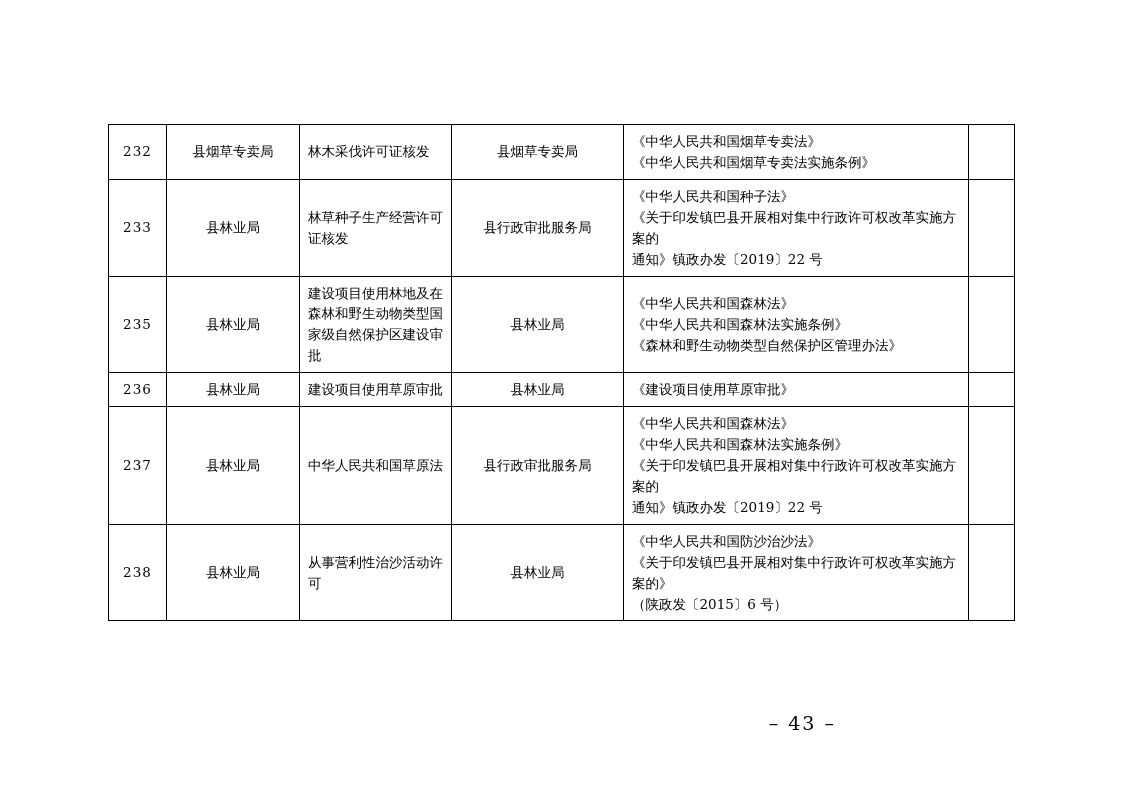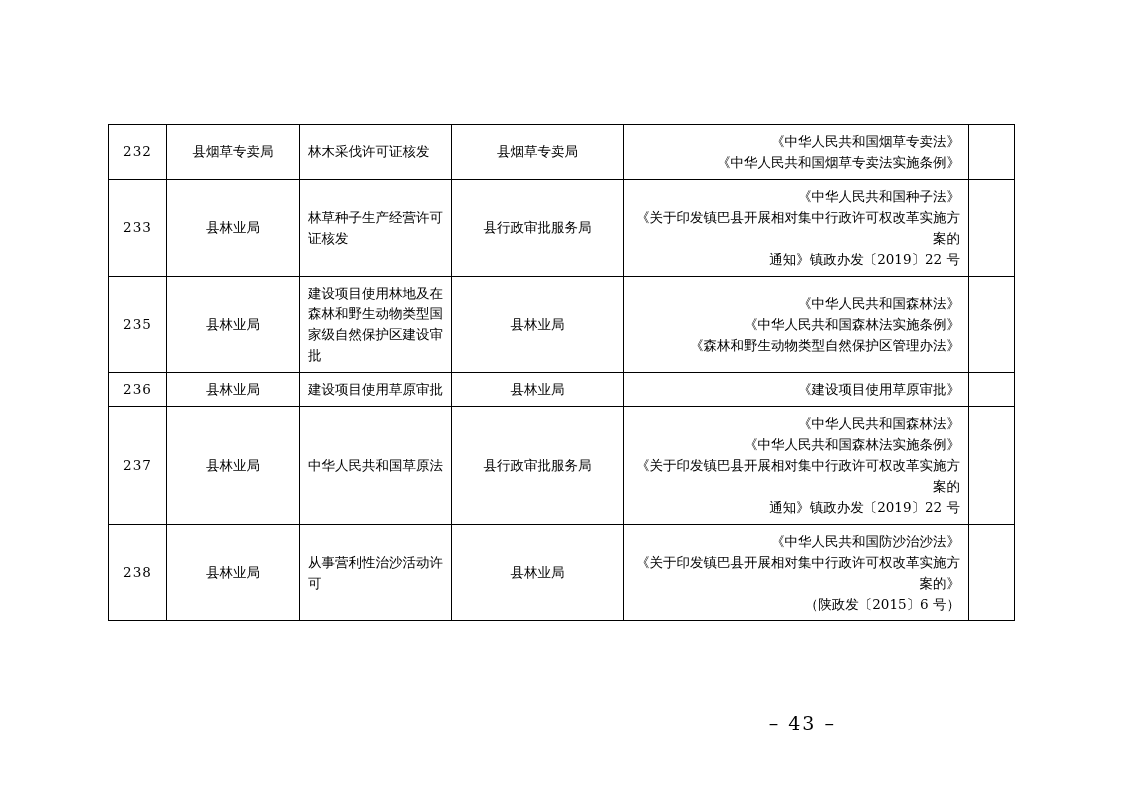--- a/index.html
+++ b/index.html
@@ -51,21 +51,21 @@
   td.dept {
     text-align: center;
   }
   td.item {
     text-align: left;
   }
   td.org {
     text-align: center;
   }
   td.basis {
-    text-align: right;
+    text-align: left;
   }
   td.basis .ln {
     display: block;
     white-space: normal;
   }
   td.last {
     text-align: center;
   }
   .page-number {
     position: absolute;

